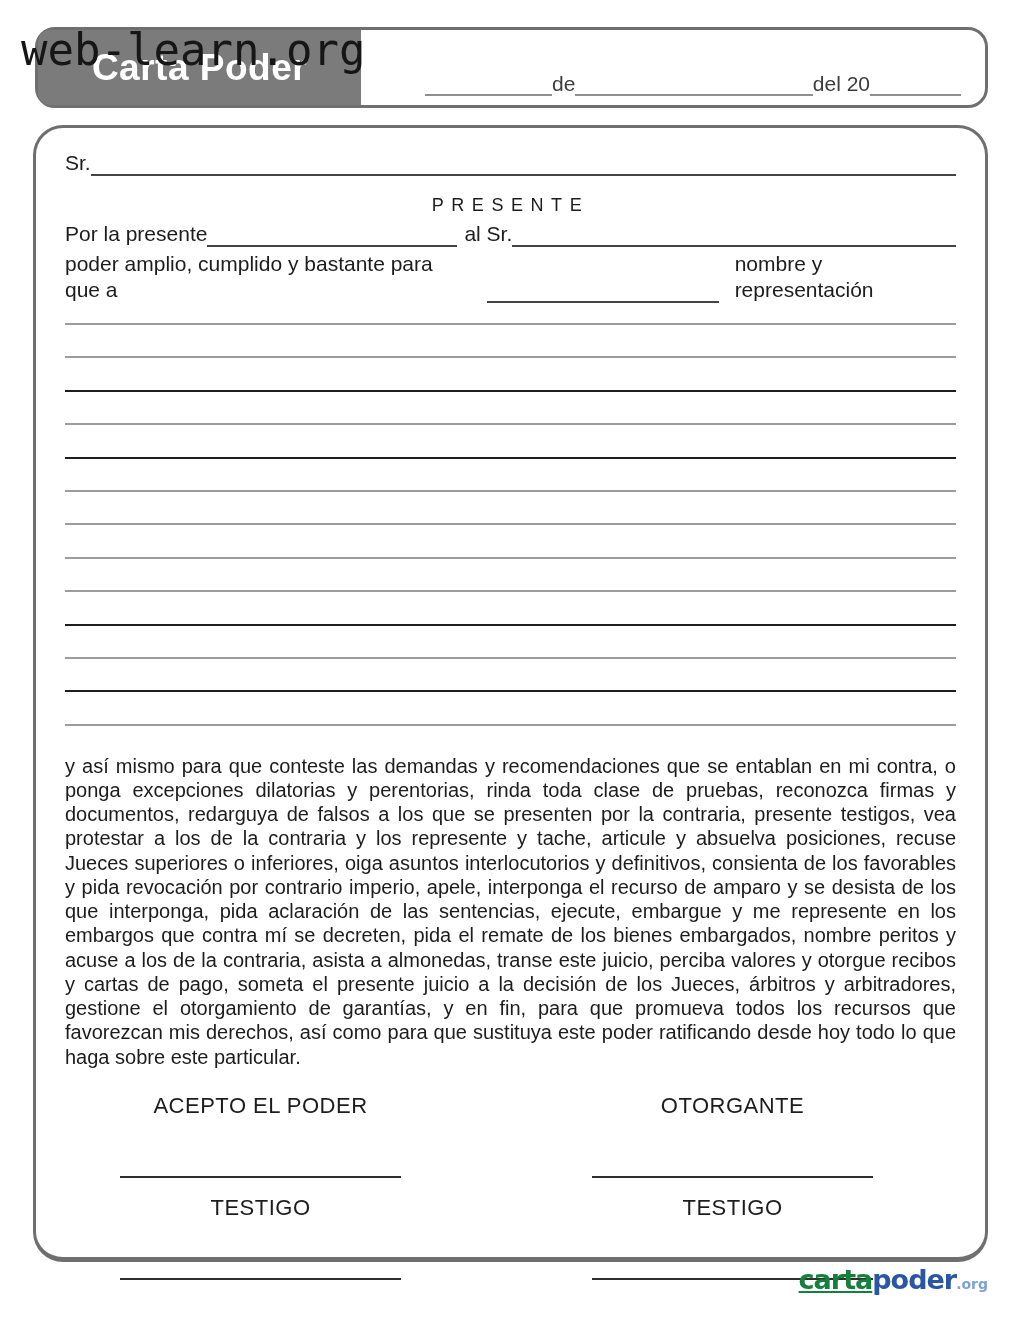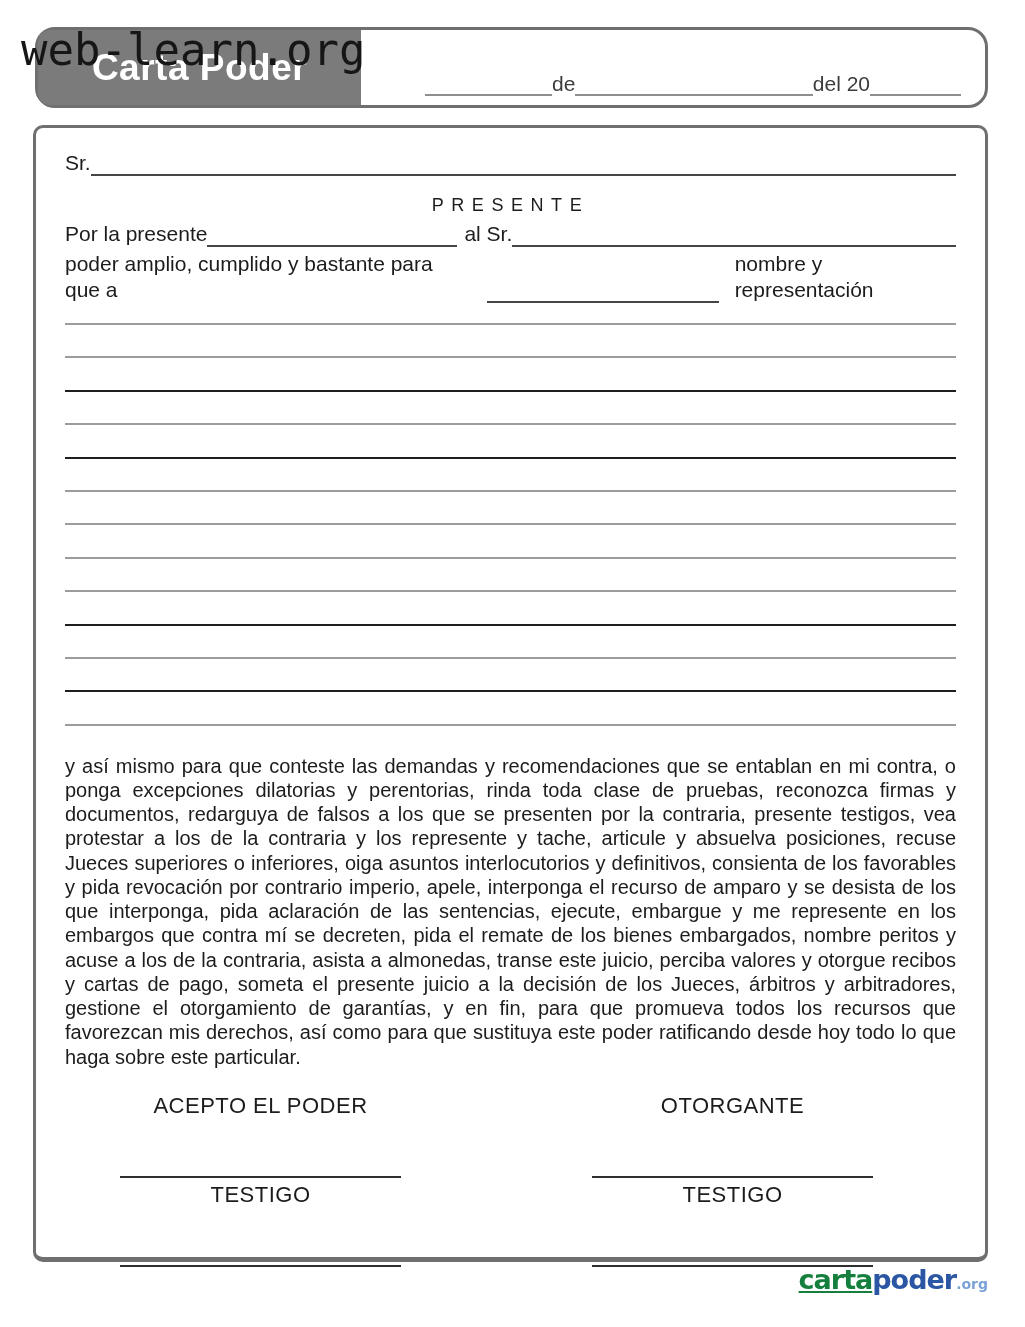--- a/index.html
+++ b/index.html
@@ -30,21 +30,21 @@
   }
   .date-row .blank { border-bottom:2px solid #8e8e8e; height:22px; }
   .blank-day   { width:127px; }
   .blank-month { flex:1; }
   .blank-year  { width:91px; }
 
   
   .main-box {
     position:absolute; left:33px; top:125px; width:955px; height:1137px;
     box-sizing:border-box; border:3px solid #6f6f6f; border-bottom-width:5px;
-    border-radius:10px; background:#fff; padding:22px 29px 0 29px;
+    border-radius:30px; background:#fff; padding:22px 29px 0 29px;
   }
   .row { display:flex; align-items:flex-end; font-size:21px; line-height:26px; color:#1c1c1c; }
   .row .fill { border-bottom:2px solid #454545; height:24px; }
   .grow { flex:1; }
   .presente-row { text-align:center; font-size:18px; line-height:26px;
                   letter-spacing:0.42em; margin-top:16px; color:#1c1c1c; }
   .row3 { margin-top:3px; }
   .row4 { margin-top:4px;gap:8px; }
   .fixed-250 { width:250px; }
   .fixed-243 { width:243px; margin:0 8px; }
@@ -58,21 +58,21 @@
   
   .legal-text {
     margin:28px 0 0 0; font-size:20px; line-height:24.25px; text-align:justify; color:#1c1c1c;
   }
 
   
   .sig-section { display:flex; justify-content:space-between; padding:24px 83px 0 55px; }
   .sig-col { width:281px; text-align:center; }
   .sig-heading { font-size:22px; line-height:25px; letter-spacing:0.5px; }
   .sig-line { height:2px; background:#2e2e2e; margin-top:58px; }
-  .sig-label { font-size:22px; line-height:25px; margin-top:4px; letter-spacing:0.5px; }
+  .sig-label { font-size:22px; line-height:25px; margin-top:17px; letter-spacing:0.5px; }
 
   
   .footer-logo {
     position:absolute; right:37px; top:1264px;
     font-family:"DejaVu Sans", sans-serif; font-weight:bold; font-size:27px;
     letter-spacing:-1px; white-space:nowrap;
   }
   .logo-part1 { color:#15803d;text-decoration:underline; }
   .logo-part2 { color:#2b56a3; }
   .logo-suffix { font-size:14px; color:#7aa2d6; letter-spacing:0; }

